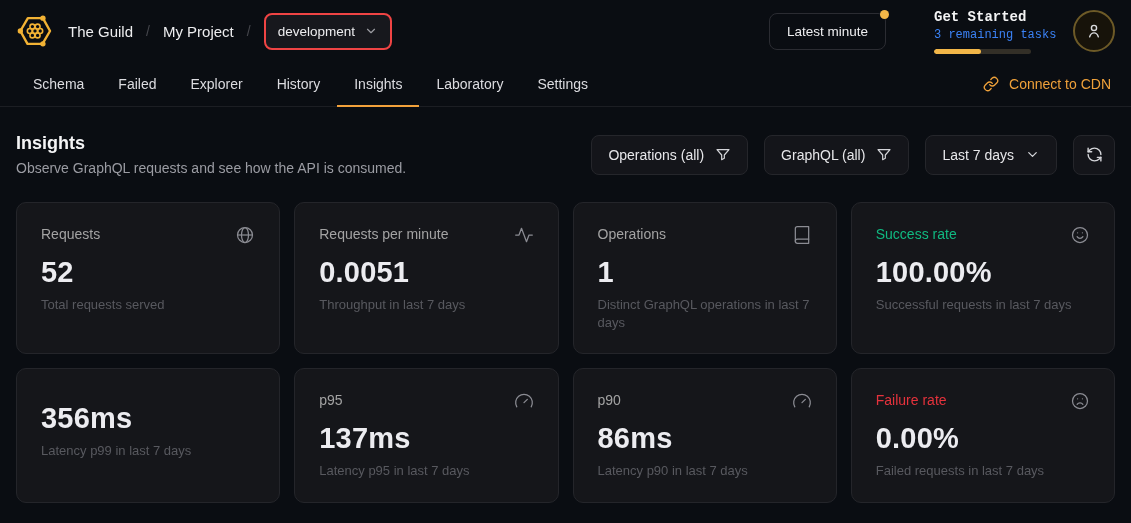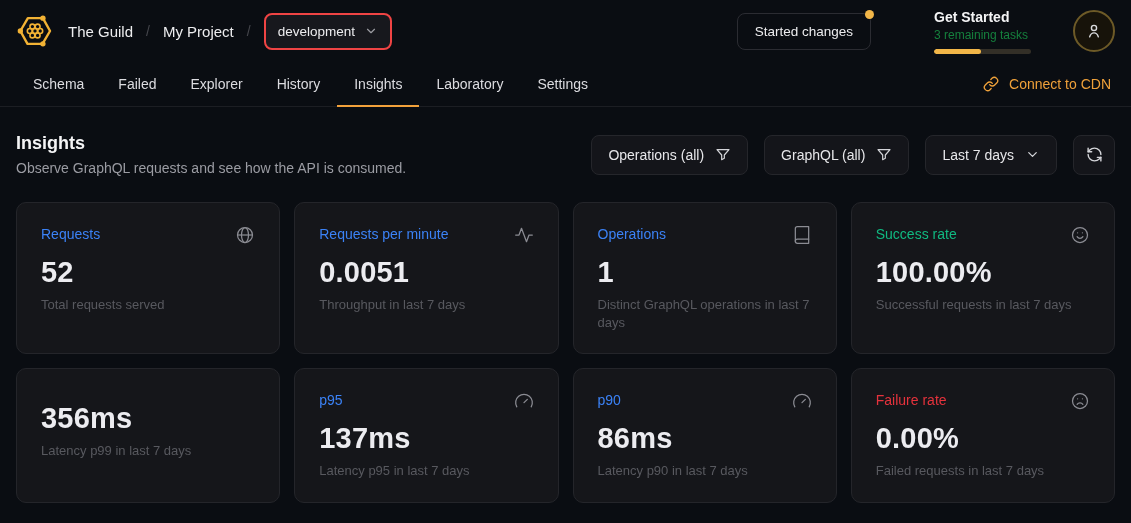--- a/index.html
+++ b/index.html
@@ -32,23 +32,23 @@
   .latest-btn {
     position:relative;
     background:transparent; border:1px solid #2b2c32; border-radius:8px;
     color:#ededef; font-size:13.5px; font-family:inherit;
     padding:10px 17px; cursor:pointer;
   }
   .notif-dot {
     position:absolute; top:-4px; right:-4px;
     width:9px; height:9px; border-radius:50%; background:#f2b648;
   }
-  .get-started { margin-left:63px; width:97px; cursor:pointer; }
+  .get-started { margin-left:48px; width:97px; cursor:pointer;font-family:Liberation Mono, monospace; }
   .gs-title { font-size:14px; font-weight:700; color:#f4f4f5; }
-  .gs-sub { font-size:12px; color:#15803d; margin-top:3px; white-space:nowrap; }
+  .gs-sub { font-size:12px; color:#3b82f6; margin-top:3px; white-space:nowrap; }
   .gs-track { margin-top:7px; height:5px; border-radius:3px; background:#332f27; overflow:hidden; }
   .gs-fill { height:100%; background:#f2b648; border-radius:3px; width:0; }
   .avatar {
     margin-left:42px; flex:none;
     width:42px; height:42px; border-radius:50%;
     background:#17130a; border:2px solid #6d5a27;
     display:flex; align-items:center; justify-content:center;
     color:#d9dadd; cursor:pointer;
   }
 
@@ -90,21 +90,21 @@
   
   .grid {
     margin-top:26px;
     display:grid; grid-template-columns:repeat(4,1fr); gap:14px;
   }
   .card {
     background:#15161a; border:1px solid #24252a; border-radius:10px;
     padding:22px 24px;
   }
   .card-head { display:flex; align-items:flex-start; justify-content:space-between; }
-  .card-title { font-size:14px; color:#3b82f6; padding-top:1px; }
+  .card-title { font-size:14px; color:#a3a3a3; padding-top:1px; }
   .card-title.success { color:#10b981; }
   .card-title.failure { color:#e5323c; }
   .card-icon { color:#8b8c93; }
   .card-value { margin-top:11px; font-size:29px; font-weight:700; color:#ececf0; letter-spacing:.2px; }
   .card-sub { margin-top:7px; font-size:13px; color:#58595f; line-height:1.35; }
 </style>
 </head>
 <body>
 
 <header class="header">
@@ -136,21 +136,21 @@
     <span class="chev">
       <svg width="14" height="14" viewBox="0 0 24 24" fill="none" stroke="currentColor" stroke-width="2" stroke-linecap="round" stroke-linejoin="round">
           <path d="m6 9 6 6 6-6"></path>
         </svg>
     </span>
   </button>
 
   <div class="flex-spacer"></div>
 
   <button class="latest-btn">
-    <span>Started changes</span>
+    <span>Latest minute</span>
     <span class="notif-dot"></span>
   </button>
 
   <div class="get-started">
     <div class="gs-title">Get Started</div>
     <div class="gs-sub">3 remaining tasks</div>
     <div class="gs-track">
       <div class="gs-fill" style="width: 48%;"></div>
     </div>
   </div>

